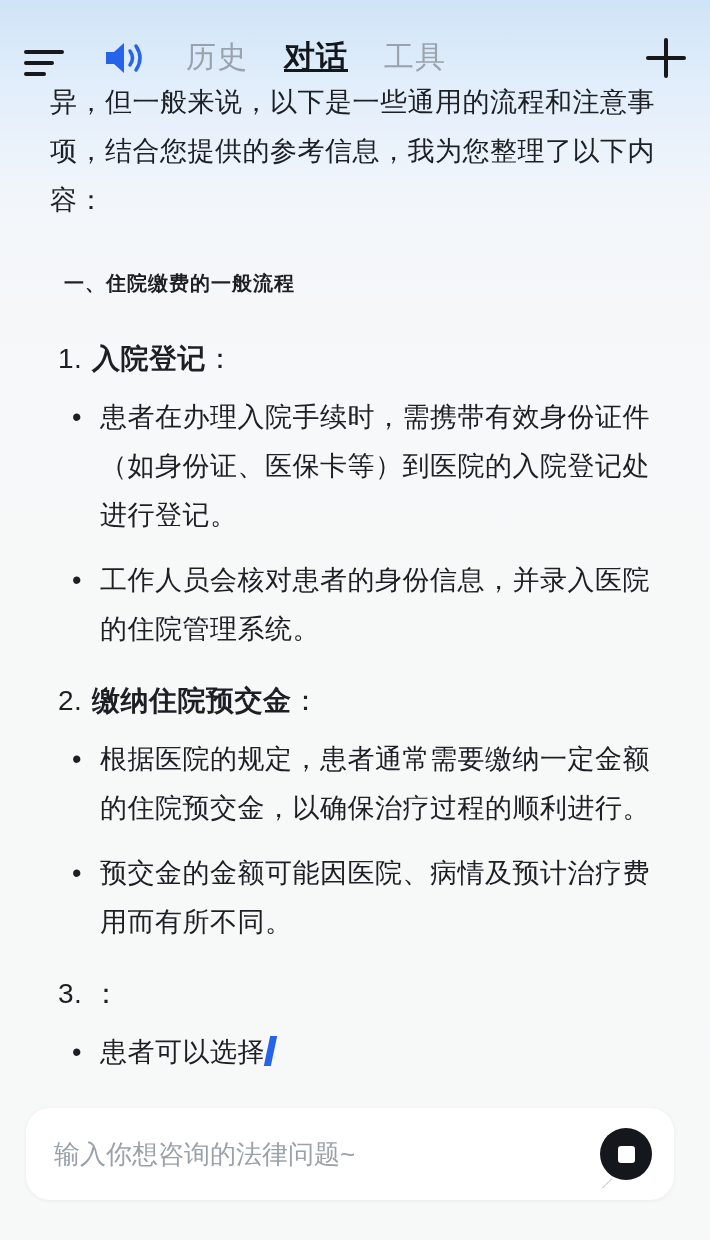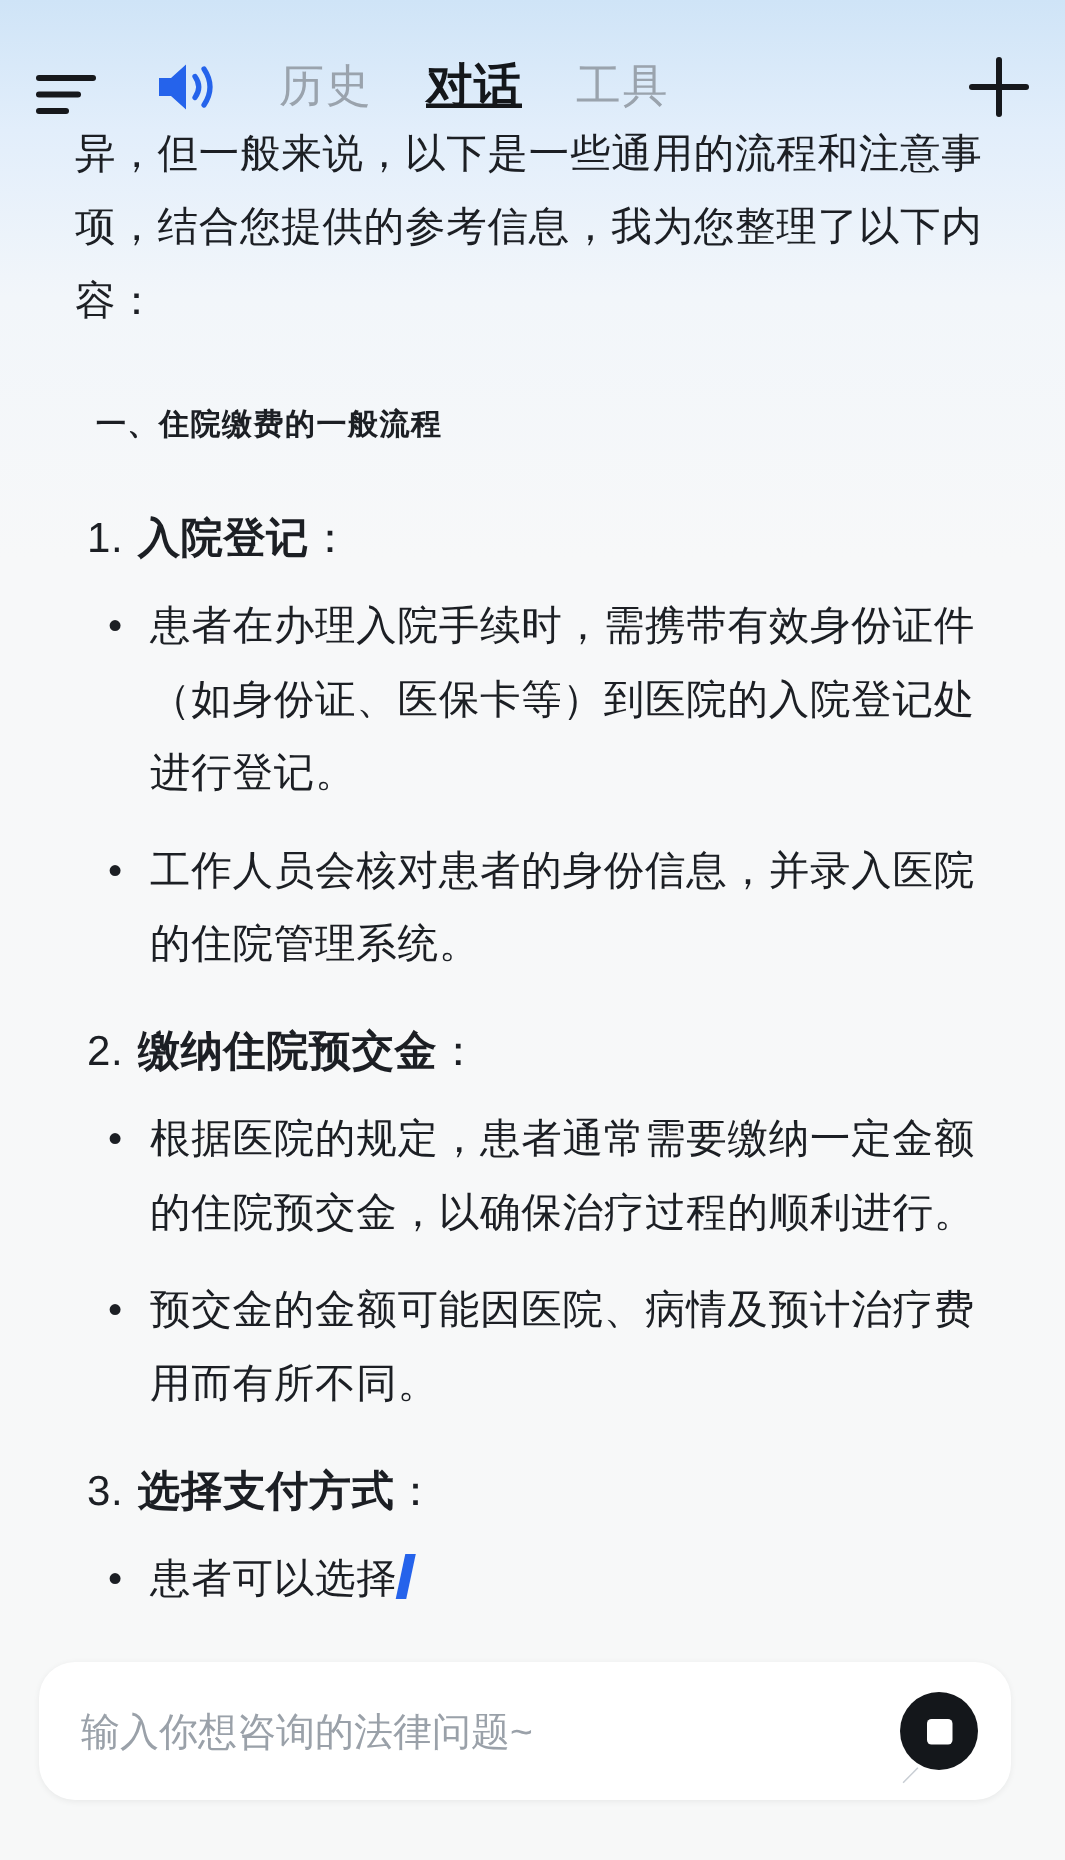--- a/index.html
+++ b/index.html
@@ -262,21 +262,20 @@
         <span class="dot">•</span>
         <span class="btext">根据医院的规定，患者通常需要缴纳一定金额的住院预交金，以确保治疗过程的顺利进行。</span>
       </div>
       <div class="bullet">
         <span class="dot">•</span>
         <span class="btext">预交金的金额可能因医院、病情及预计治疗费用而有所不同。</span>
       </div>
 
       <div class="numitem">
         <span class="num">3.</span>
-        <span>选择支付方式</span>
         <span class="colon">：</span>
       </div>
       <div class="bullet">
         <span class="dot">•</span>
         <span class="btext"><span>患者可以选择</span><span class="caret"></span></span>
       </div>
 
     </div>
   </div>
 

